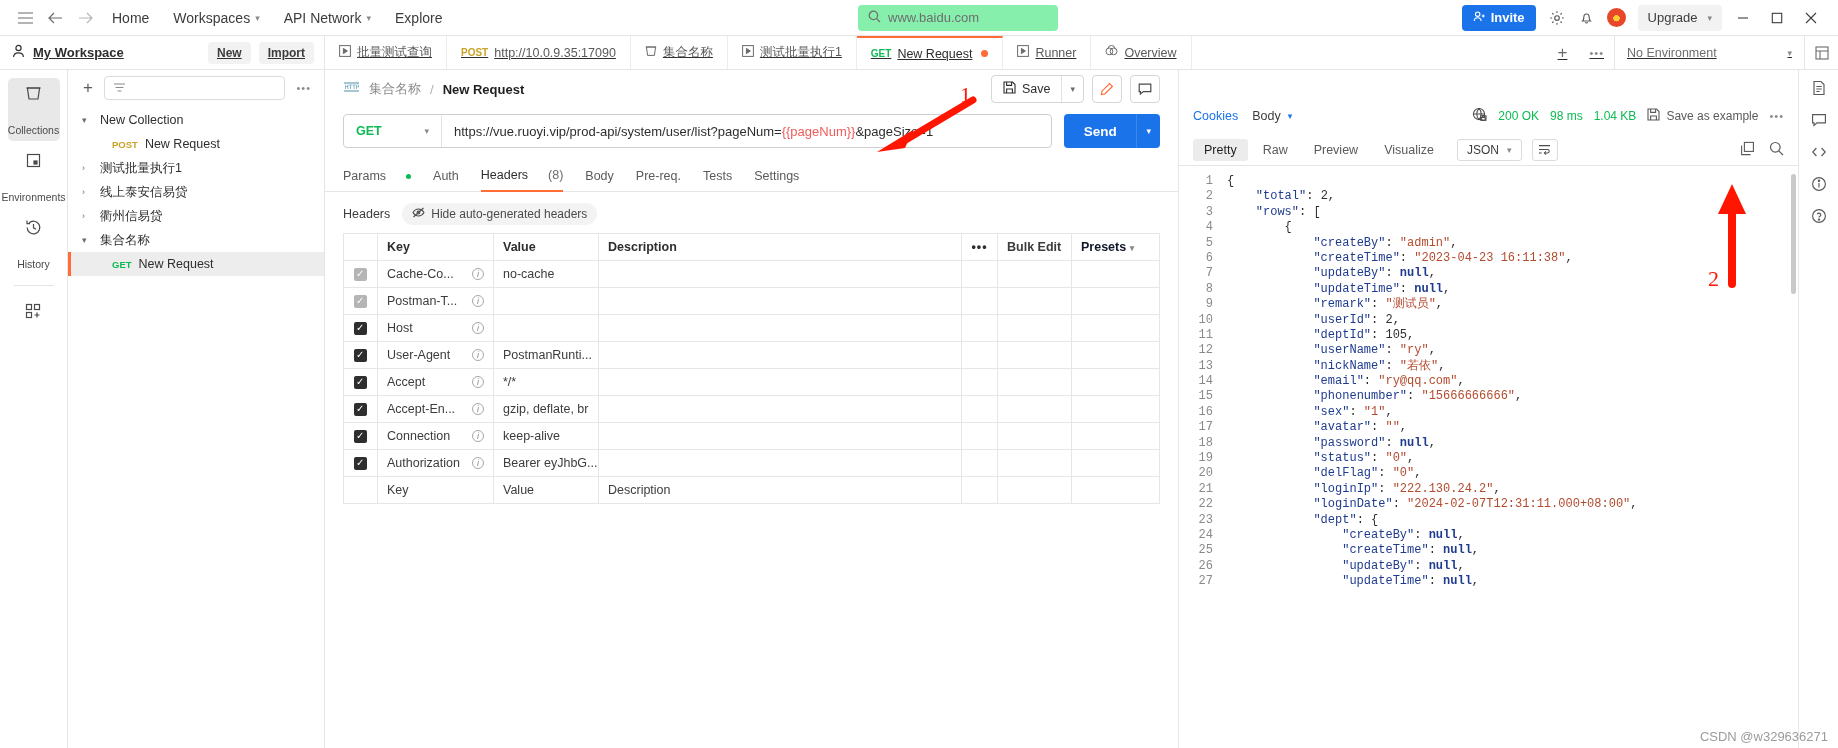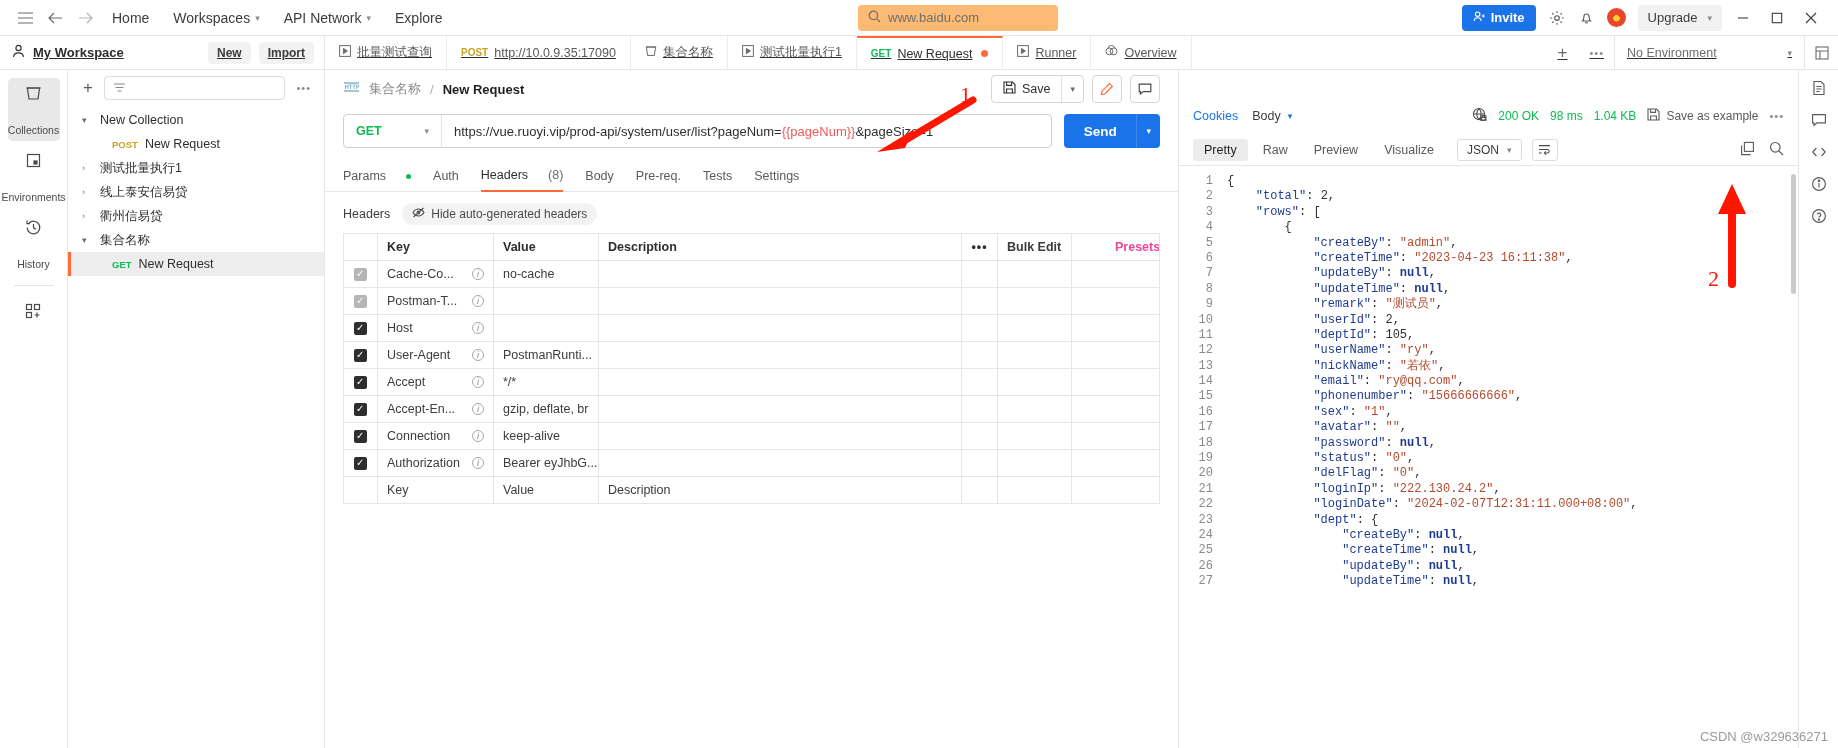--- a/index.html
+++ b/index.html
@@ -19,21 +19,21 @@
     display: flex; align-items: center;
     background: #fff; border-bottom: 1px solid #e6e6e6;
     padding: 0 10px;
   }
   .tb-icon { width: 30px; height: 26px; display: flex; align-items: center; justify-content: center; color: #6b6b6b; cursor: pointer; }
   .tb-icon svg { display: block; }
   .tb-link { padding: 0 12px; color: #3c3c3c; font-size: 14px; cursor: pointer; display: flex; align-items: center; gap: 5px; height: 26px; }
   .chev { font-size: 9px; color: #8a8a8a; }
   .tb-spacer { flex: 1; }
   .search-box {
-    width: 200px; height: 26px; border-radius: 4px; background: #fdba74;
+    width: 200px; height: 26px; border-radius: 4px; background: #86efac;
     display: flex; align-items: center; gap: 7px; padding: 0 10px;
     color: #6e6e6e; font-size: 13px; cursor: text;
   }
   .invite-btn {
     background: #1a73e8; color: #fff; border-radius: 4px; height: 26px;
     display: flex; align-items: center; gap: 5px; padding: 0 11px;
     font-size: 13px; font-weight: bold; cursor: pointer; margin-right: 6px;
   }
   .topright-icon { width: 30px; height: 26px; display: flex; align-items: center; justify-content: center; color: #5a5a5a; cursor: pointer; }
   .avatar-orb {
@@ -147,21 +147,21 @@
   .col-bulk { width: 74px; }
   .col-presets { width: 88px; }
   .chk { width: 13px; height: 13px; border-radius: 2px; display: inline-block; vertical-align: middle; position: relative; }
   .chk.on { background: #2e2e2e; }
   .chk.dim { background: #b5b5b5; }
   .chk::after { content: "✓"; color: #fff; font-size: 10px; position: absolute; left: 2px; top: -2px; line-height: 15px; }
   .keycell { display: flex; align-items: center; justify-content: space-between; }
   .icircle { width: 12px; height: 12px; border: 1px solid #a8a8a8; border-radius: 50%; color: #8a8a8a; font-size: 9px; line-height: 10px; text-align: center; font-style: italic; flex: none; }
   .ph { color: #a5a5a5; }
   .bulk-link { color: #3c3c3c; cursor: pointer; }
-  .presets-link { color: #ec4899; cursor: pointer; margin-left: 34px; }
+  .presets-link { color: #0f172a; cursor: pointer; }
 
   
   .respane { width: 620px; min-width: 620px; border-left: 1px solid #e6e6e6; display: flex; flex-direction: column; background: #fff; }
   .resp-top { height: 36px; display: flex; align-items: center; padding: 0 14px 0 14px; gap: 0; margin-top: 28px; }
   .body-sel { display: flex; align-items: center; gap: 7px; font-size: 12.5px; color: #3c3c3c; cursor: pointer; }
   .resp-stats { margin-left: auto; display: flex; align-items: center; gap: 11px; font-size: 12px; }
   .stat-ok { color: #0cbb52; }
   .stat-num { color: #0cbb52; }
   .save-ex { display: flex; align-items: center; gap: 6px; color: #5a5a5a; cursor: pointer; }
   .resp-dots { color: #8a8a8a; letter-spacing: 1px; cursor: pointer; font-size: 11px; }

